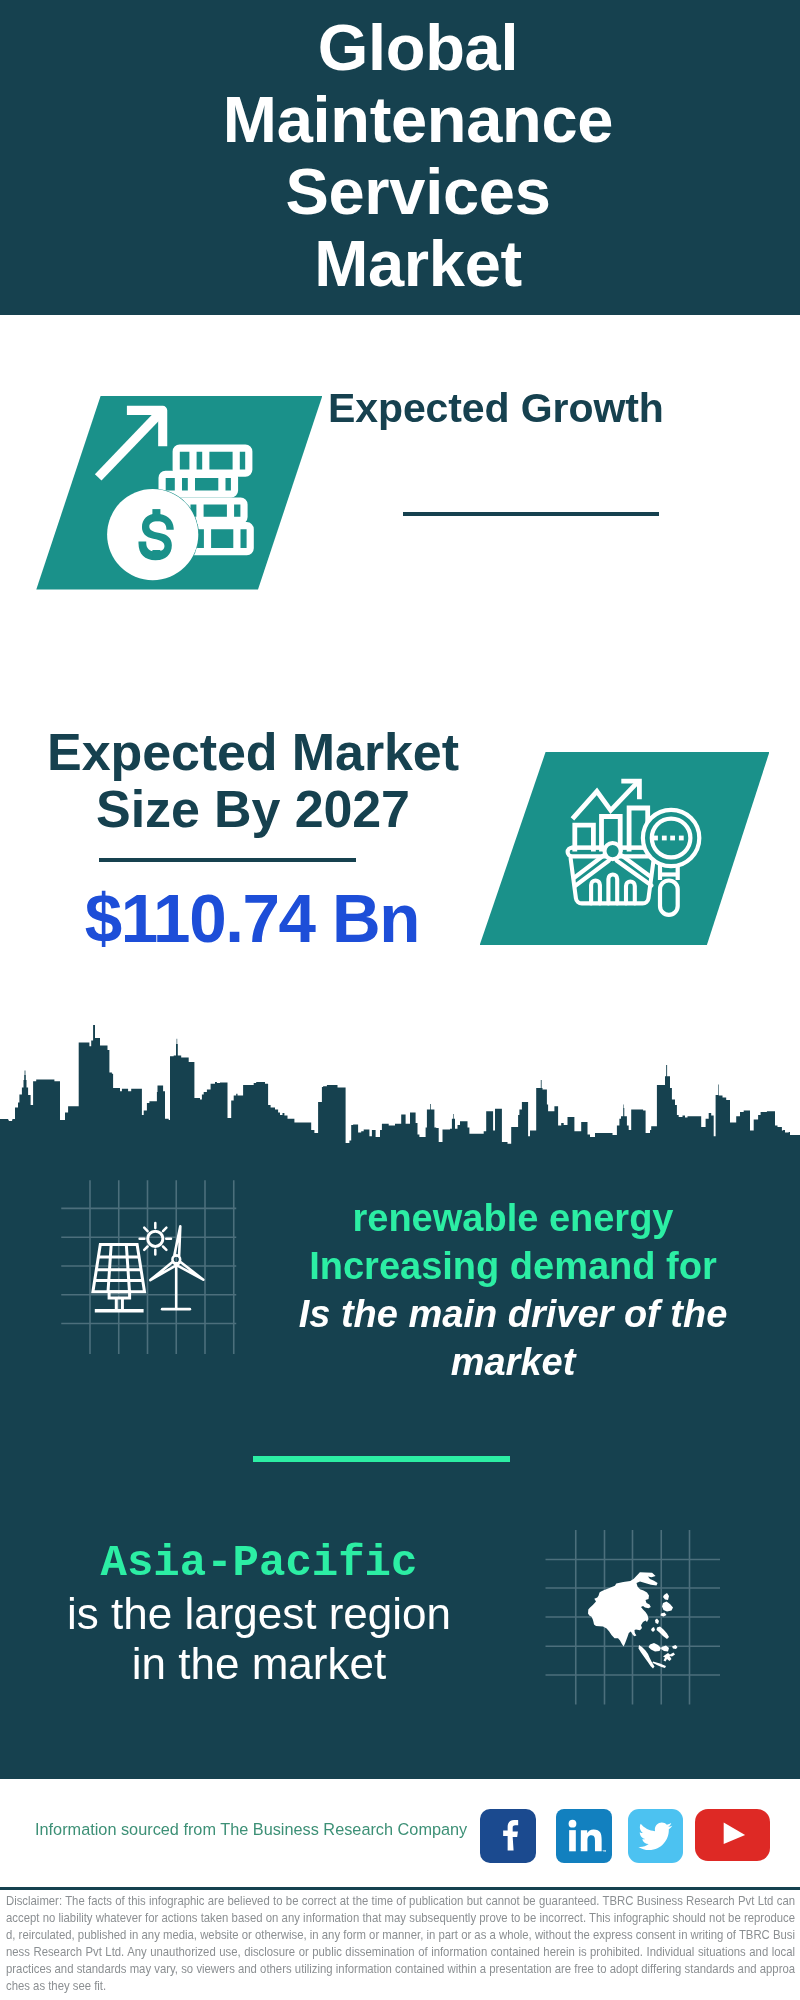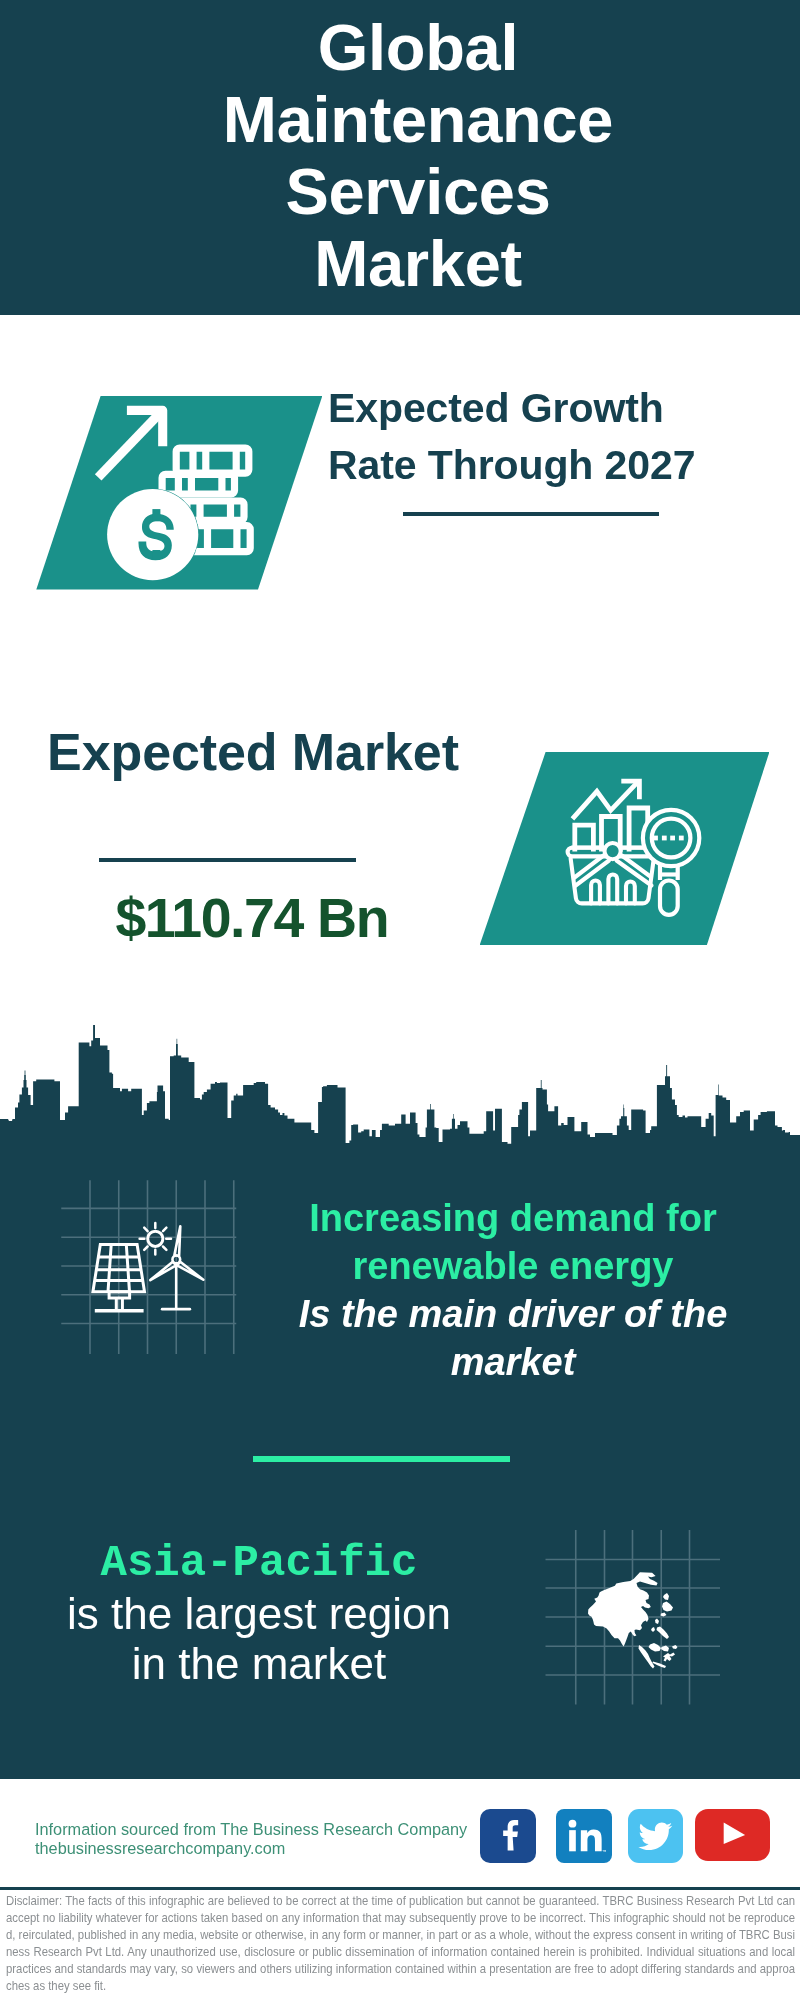--- a/index.html
+++ b/index.html
@@ -28,21 +28,21 @@
 
   
   .stat2-para { left:479.7px; top:752px; width:289.7px; height:193px;
      clip-path: polygon(65.9px 0, 289.7px 0, 227.2px 193px, 0 193px); }
   .stat2-icon { position:absolute; left:555px; top:770px; width:160px; height:155px; }
 
   .stat2-label { position:absolute; left:43px; top:724px; width:420px; text-align:center;
      color:#16414f; font-size:52px; font-weight:bold; line-height:57px; letter-spacing:-0.1px; }
   .stat2-rule { position:absolute; left:99px; top:858px; width:257px; height:4.2px; background:#16414f; }
   .stat2-value { position:absolute; left:42px; top:880px; width:420px; text-align:center;
-     color:#14532d; font-size:56px; font-weight:bold; line-height:76px; letter-spacing:-1.4px; }
+     color:#1d4ed8; font-size:68px; font-weight:bold; line-height:76px; letter-spacing:-1.4px; }
   .stat2-value span { display:inline-block; transform:scaleX(0.99); transform-origin:center; }
 
   
   .lower { position:absolute; left:0; top:1018px; width:800px; height:761px; }
   .skyline { position:absolute; left:0; top:0; width:800px; height:761px; display:block; }
 
   .grid-svg { position:absolute; display:block; }
   .energy-grid { left:55px; top:1176px; width:190px; height:185px; }
   .energy-icon { position:absolute; left:86px; top:1218px; width:120px; height:110px; }
 
@@ -134,21 +134,20 @@
         C 144.2 523.2 149.7 521.3 159.2 521.3
         C 169.0 521.3 174.4 523.7 174.7 528.1
         L 174.8 529.7 L 188.0 529.7 L 187.9 528.0
         C 187.1 519.4 175.2 513.7 155.8 513.7 Z"></path>
     </g>
     <rect x="152.4" y="509.1" width="8.0" height="12.0" fill="#1a918a"></rect>
     <rect x="152.4" y="550.0" width="8.0" height="9.9" fill="#1a918a"></rect>
   </svg>
   <div class="stat1-label">
     <div>Expected Growth</div>
-    <div>Rate Through 2027</div>
   </div>
   <div class="stat1-rule"></div>
 
   <div class="para stat2-para"></div>
   <svg class="stat2-icon" viewBox="555 770 160 155">
     <g fill="none" stroke="#ffffff" stroke-width="4.8" stroke-linecap="butt" stroke-linejoin="miter">
 
       <path d="M572.4 818.8 L596.9 791.3 L610.7 810.3 L637.4 782.3"></path>
       <path d="M621.3 781.2 H639.4 V799.3"></path>
 
@@ -185,27 +184,27 @@
     </g>
     <g fill="#ffffff">
       <rect x="653.1" y="835.6" width="4.8" height="4.8"></rect>
       <rect x="661.9" y="835.6" width="4.8" height="4.8"></rect>
       <rect x="670.2" y="835.6" width="4.8" height="4.8"></rect>
       <rect x="678.9" y="835.6" width="4.8" height="4.8"></rect>
     </g>
   </svg>
   <div class="stat2-label">
     <div>Expected Market</div>
+    <div>Size By 2027</div>
   </div>
   <div class="stat2-rule"></div>
   <div class="stat2-value"><span>$110.74 Bn</span></div>
 
   <div class="footer-source">
     <div>Information sourced from The Business Research Company</div>
-    <div>thebusinessresearchcompany.com</div>
   </div>
   <div class="social-row">
     <a class="social-icon sc-fb">
       <svg viewBox="0 0 60 60">
         <path fill="#ffffff" d="M35.2 31.1h5.0l0.8-6.2h-5.8v-3.9c0-1.8 0.5-3.0 3.1-3.0h3.0v-5.5c-0.5-0.1-2.3-0.2-4.4-0.2
           -4.4 0-7.3 2.6-7.3 7.5v4.1h-5.0v6.2h5.0v16.0h6.6z"></path>
       </svg>
     </a>
     <a class="social-icon sc-li">
       <svg viewBox="0 0 60 60">
@@ -268,22 +267,22 @@
 
       <path d="M176.2 1262.5 V1309.2" stroke-width="2.6"></path>
       <path d="M162.2 1309.2 H189.8" stroke-width="2.8" stroke-linecap="round"></path>
       <path d="M174.4 1255.0 L180.3 1226.3 L179.1 1256.0 Z" stroke-linejoin="round" stroke-width="2.6"></path>
       <path d="M172.8 1261.8 L150.3 1280.1 L176.2 1265.3 Z" stroke-linejoin="round" stroke-width="2.6"></path>
       <path d="M180.2 1261.8 L203.3 1279.7 L177.0 1265.3 Z" stroke-linejoin="round" stroke-width="2.6"></path>
       <circle cx="176.3" cy="1259.4" r="3.85" stroke-width="2.6"></circle>
     </g>
   </svg>
   <div class="driver-text">
+    <div class="hl-green">renewable energy</div>
     <div class="hl-green">Increasing demand for</div>
-    <div class="hl-green">renewable energy</div>
     <div class="body-white">Is the main driver of the</div>
     <div class="body-white">market</div>
   </div>
   <div class="section-rule"></div>
 
   <div class="region-text">
     <div class="rg1">Asia-Pacific</div>
     <div class="rg2">is the largest region</div>
     <div class="rg2">in the market</div>
   </div>

